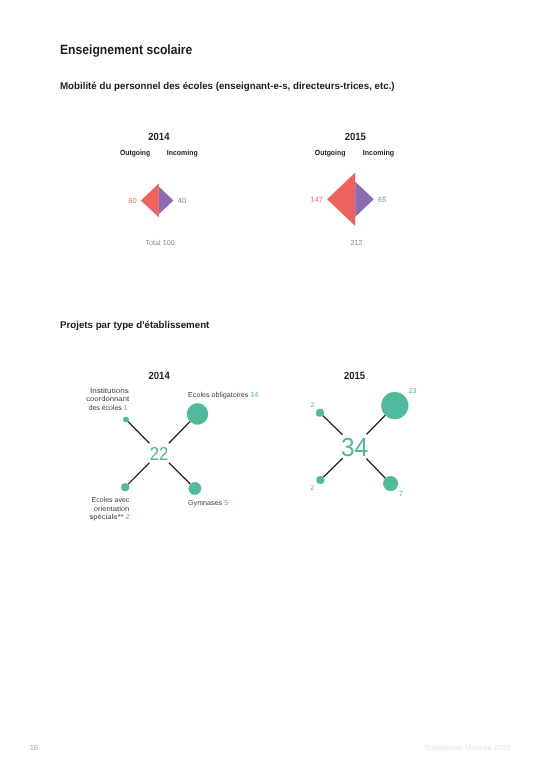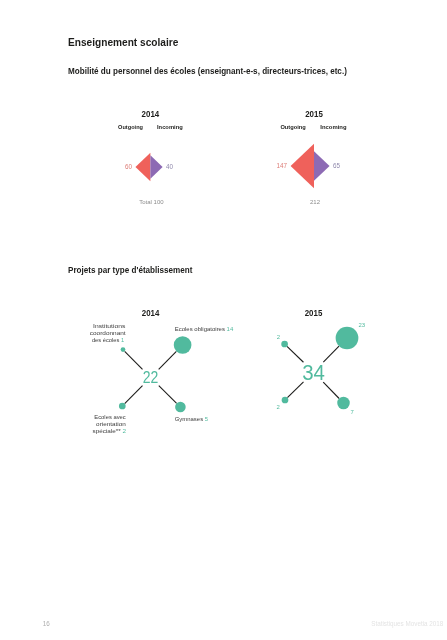--- a/index.html
+++ b/index.html
@@ -1,20 +1,20 @@
 <!DOCTYPE html>
 <html><head>
 <meta charset="utf-8">
 <style>
   html,body{margin:0;padding:0;background:#ffffff;}
   body{width:447px;height:640px;position:relative;overflow:hidden;
        font-family:"Liberation Sans",sans-serif;
        -webkit-font-smoothing:antialiased;}
 
-  .page{position:absolute;left:18px;top:0;width:359px;height:640px;background:#fff;
+  .page{position:absolute;left:0;top:0;width:359px;height:640px;background:#fff;
         will-change:transform;}
 
   
   .h1{position:absolute;left:50.2px;top:36.9px;font-size:11.2px;font-weight:bold;
       line-height:11.2px;color:#1d1d1b;white-space:nowrap;
       transform-origin:0 0;transform:scaleX(0.905);}
   .h2{position:absolute;left:50.3px;font-size:8.3px;font-weight:bold;
       line-height:8.3px;color:#1d1d1b;white-space:nowrap;
       transform-origin:0 0;transform:scaleX(0.977);}
   #h2-mobility{top:67.3px;}

